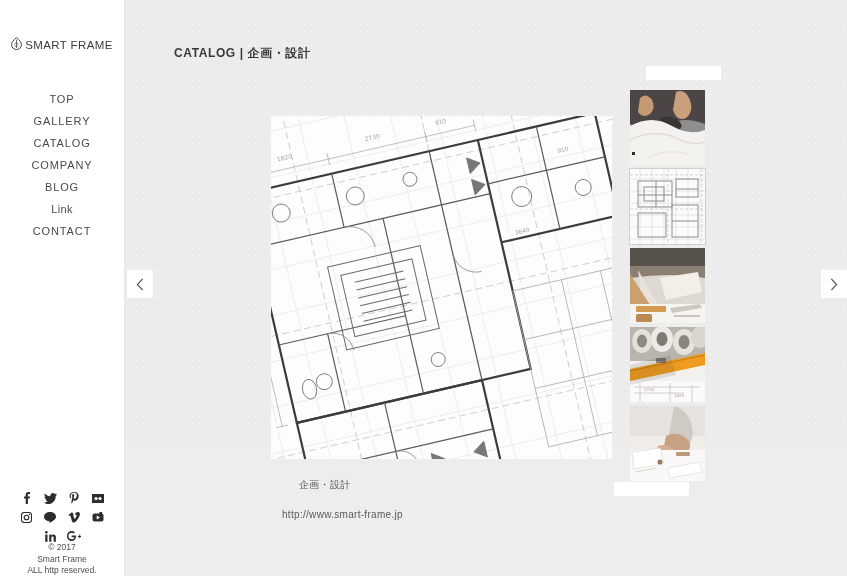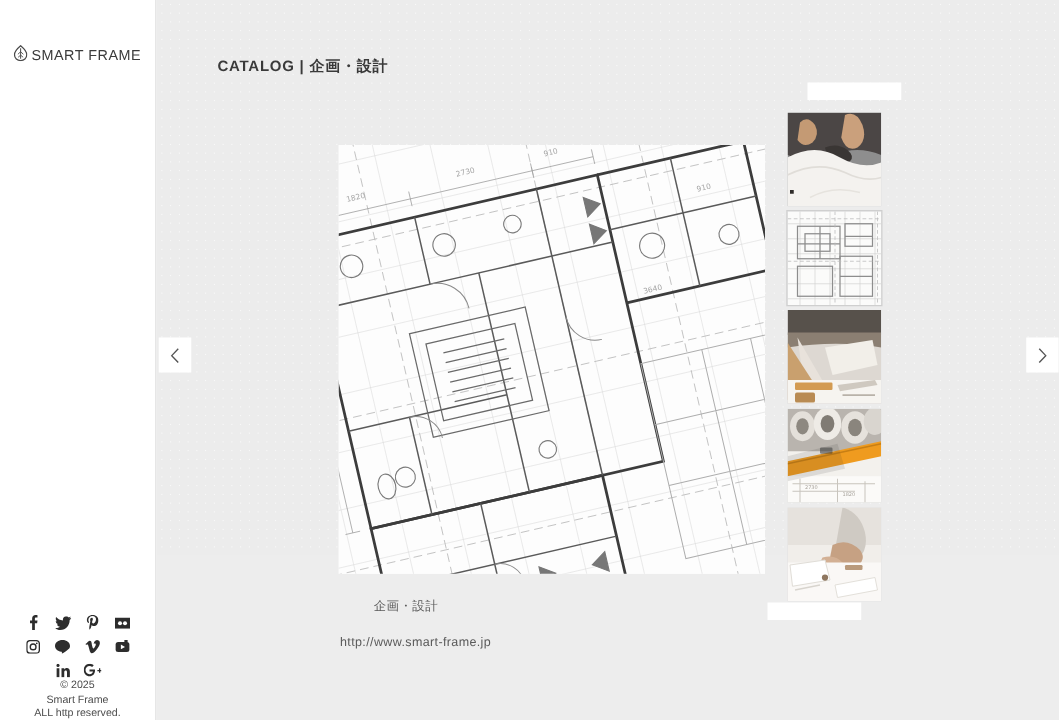--- a/index.html
+++ b/index.html
@@ -121,21 +121,21 @@
 
   .cap {
     position: absolute;
     left: 272px;
     font-size: 10px;
     color: #5a5a5a;
     letter-spacing: 0.3px;
   }
   #caption-title { top: 478px; margin-left: 27px; }
   #caption-url   { top: 509px; }
-  #caption-url a { color: #5a5a5a; text-decoration: none; }
+  #caption-url a { color: #5a5a5a; text-decoration: none; margin-left: 10px; }
 
   
   #thumb-rail {
     position: absolute;
     left: 630px; top: 90px;
     width: 75px; height: 400px;
   }
   .thumb {
     width: 75px; height: 75px;
     margin-bottom: 4px;
@@ -187,20 +187,29 @@
         <svg width="11" height="13" viewBox="0 0 11 13">
           <path d="M5.5 0.6 C8.4 3 10.4 5.2 10.4 7.8 C10.4 10.6 8.2 12.5 5.5 12.5
                    C2.8 12.5 0.6 10.6 0.6 7.8 C0.6 5.2 2.6 3 5.5 0.6 Z" fill="none" stroke="#4a4a4a" stroke-width="1"></path>
           <path d="M5.5 2.6 L5.5 11" stroke="#4a4a4a" stroke-width="0.8"></path>
           <path d="M5.5 5.4 L3.3 7.4 M5.5 5.4 L7.7 7.4 M5.5 8.1 L3.5 9.8 M5.5 8.1 L7.5 9.8" stroke="#4a4a4a" stroke-width="0.7" fill="none"></path>
         </svg>
       </span>
       <span id="brand-text">SMART FRAME</span>
     </div>
 
+    <nav id="nav">
+      <a class="nav-item" href="#">TOP</a>
+      <a class="nav-item" href="#">GALLERY</a>
+      <a class="nav-item" href="#">CATALOG</a>
+      <a class="nav-item" href="#">COMPANY</a>
+      <a class="nav-item" href="#">BLOG</a>
+      <a class="nav-item is-small" href="#">Link</a>
+      <a class="nav-item" href="#">CONTACT</a>
+    </nav>
 
     <div id="social">
       <span class="social-icon">
         <svg width="9" height="12" viewBox="0 0 9 12">
             <path d="M5.9 12V6.5h1.8l0.3-2.1H5.9V3c0-0.6 0.2-1 1-1h1.1V0.1C7.8 0.1 7.2 0 6.4 0 4.8 0 3.7 1 3.7 2.8v1.6H2v2.1h1.7V12H5.9z" fill="#2d2d2d"></path>
           </svg>
       </span>
       <span class="social-icon">
         <svg width="13" height="11" viewBox="0 0 13 11">
             <path d="M13 1.3c-0.5 0.2-1 0.4-1.5 0.4 0.6-0.3 1-0.9 1.2-1.5-0.5 0.3-1.1 0.5-1.7 0.7C10.5 0.3 9.8 0 9 0 7.5 0 6.3 1.2 6.3 2.7c0 0.2 0 0.4 0.1 0.6C4.1 3.2 2.2 2.2 0.9 0.6 0.7 1 0.6 1.4 0.6 1.9c0 0.9 0.5 1.7 1.2 2.2C1.4 4.1 1 4 0.6 3.8v0c0 1.3 0.9 2.4 2.1 2.6-0.2 0.1-0.5 0.1-0.7 0.1-0.2 0-0.3 0-0.5-0.1 0.3 1.1 1.3 1.8 2.5 1.9-0.9 0.7-2 1.1-3.2 1.1-0.2 0-0.4 0-0.6 0C1.3 10.6 2.7 11 4.1 11c4.9 0 7.6-4.1 7.6-7.6V3c0.5-0.4 1-0.9 1.3-1.5z" fill="#2d2d2d"></path>
@@ -251,21 +260,21 @@
       </span>
       <span class="social-icon">
         <svg width="14" height="11" viewBox="0 0 14 11">
             <path d="M4.6 4.5v1.7h2.8C7.2 7.5 6.1 8.3 4.6 8.3c-1.8 0-3.2-1.5-3.2-3.3S2.8 1.7 4.6 1.7c0.8 0 1.5 0.3 2.1 0.8L8 1.2C7.1 0.4 5.9 0 4.6 0 2 0 0 2.2 0 5s2 5 4.6 5c2.7 0 4.4-1.9 4.4-4.6 0-0.3 0-0.6-0.1-0.9H4.6z" fill="#2d2d2d"></path>
             <path d="M12.2 3.6v1.3h-1.3v1h1.3v1.3h1V5.9h1.3v-1h-1.3V3.6z" fill="#2d2d2d"></path>
           </svg>
       </span>
     </div>
 
     <div id="copyright">
-      <div>© 2025</div>
+      <div>© 2017</div>
       <div>Smart Frame</div>
       <div>ALL http reserved.</div>
     </div>
   </aside>
 
   <h1 id="page-title">CATALOG | 企画・設計</h1>
 
   <div id="main-stage">
     <svg id="blueprint" viewBox="0 0 470 470">
       <rect width="470" height="470" fill="#fdfdfd"></rect>

